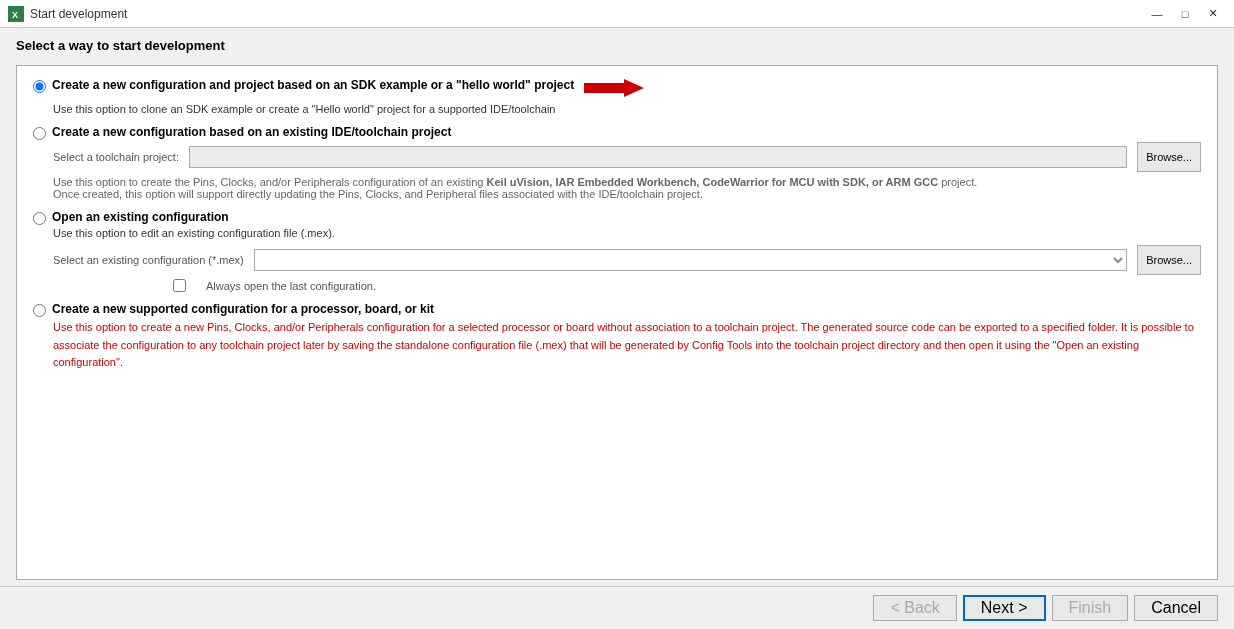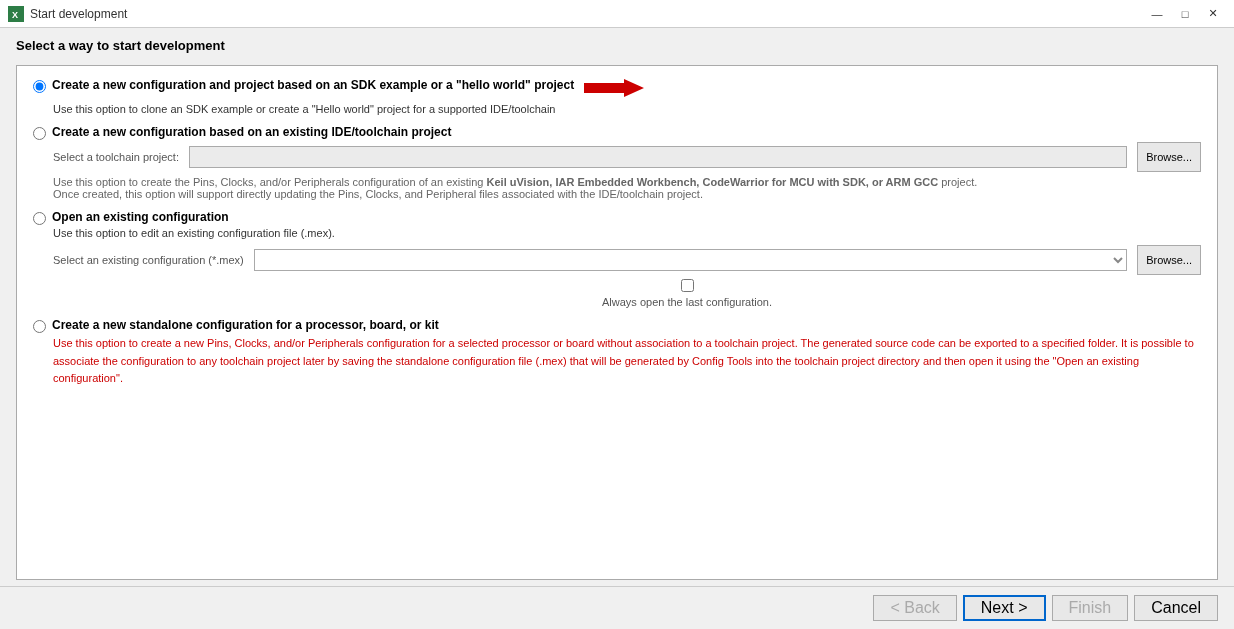--- a/index.html
+++ b/index.html
@@ -177,22 +177,21 @@
       font-size: 11px;
       color: #888;
       appearance: auto;
     }
 
     .checkbox-row {
       display: flex;
       align-items: center;
       margin-left: 140px;
       margin-top: 4px;
-      gap: 4px;
-      flex-direction: column;
+      gap: 20px;
     }
 
     .checkbox-row input {
       margin: 0;
     }
 
     .checkbox-label {
       font-size: 11px;
       color: #555;
     }
@@ -312,21 +311,21 @@
         </div>
         <div class="checkbox-row">
           <input type="checkbox" style="">
           <span class="checkbox-label">Always open the last configuration.</span>
         </div>
       </div>
 
       <div class="option-group">
         <div class="option-row">
           <input type="radio" class="option-radio" name="dev-option" style="">
-          <span class="option-label">Create a new standalone configuration for a processor, board, or kit</span>
+          <span class="option-label">Create a new supported configuration for a processor, board, or kit</span>
         </div>
         <div class="red-text">
           Use this option to create a new Pins, Clocks, and/or Peripherals configuration for a selected processor or board without association to a toolchain project. The generated source code can be exported to a specified folder. It is possible to associate the configuration to any toolchain project later by saving the standalone configuration file (.mex) that will be generated by Config Tools into the toolchain project directory and then open it using the "Open an existing configuration".
         </div>
       </div>
 
     </div>
   </div>
 
   <div class="footer">

